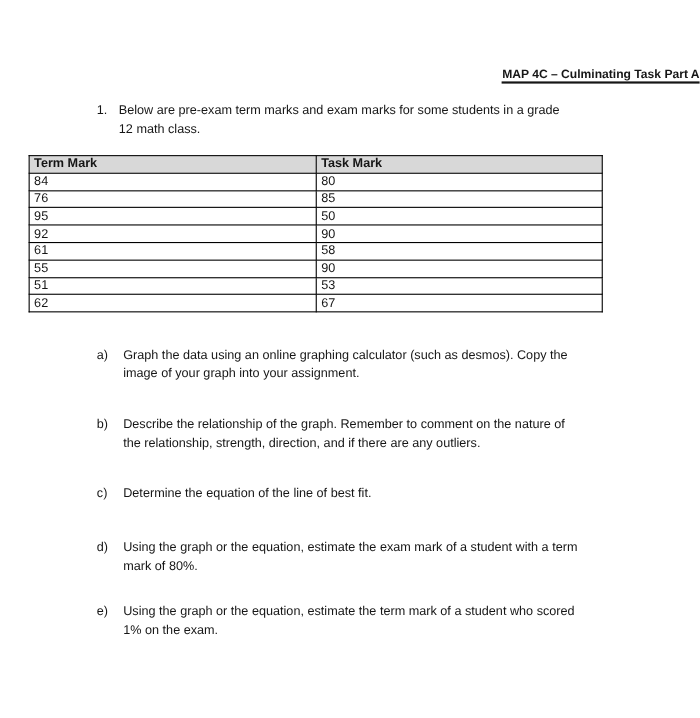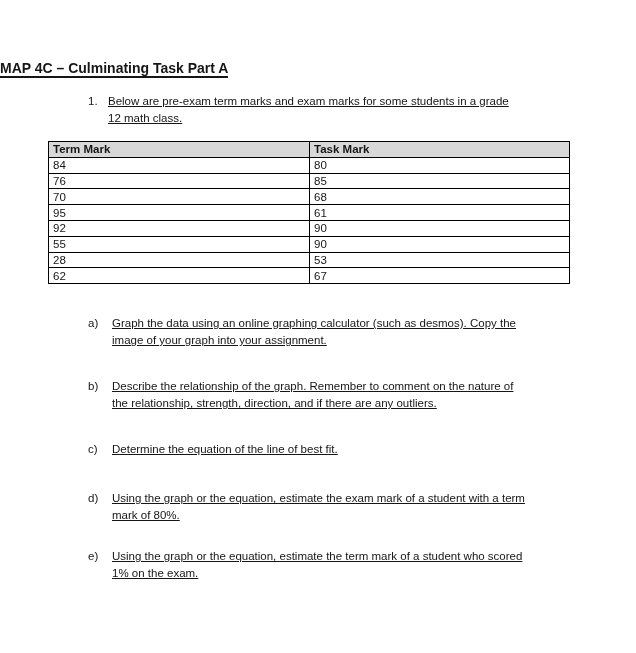--- a/index.html
+++ b/index.html
@@ -15,47 +15,46 @@
     color: #161616;
   }
   .page {
     position: relative;
     width: 636px;
     height: 653px;
     background: #ffffff;
   }
   .doc-title {
     padding-top: 60px;
-    text-align: left;
-    font-size: 14px;
+    text-align: right;
+    font-size: 11px;
     font-weight: bold;
     line-height: 16px;
   }
   .doc-title .underline {
     border-bottom: 2px solid #161616;
     padding-bottom: 0px;
   }
   .question-1 {
     display: flex;
     margin: 17px 30px 0 88px;
     font-size: 11.5px;
     line-height: 17px;
   }
   .question-1 .q-num {
     flex: none;
     width: 20px;
   }
   .q-text {
     white-space: pre;
-    text-decoration: underline;
   }
   table.marks {
     border-collapse: collapse;
     table-layout: fixed;
-    margin: 14px 0 0 48px;
+    margin: 14px 0 0 26px;
     width: 521px;
     border: 1.5px solid #000;
   }
   table.marks th, table.marks td {
     border: 1px solid #000;
     height: 14.8px;
     padding: 0 0 0 4px;
     font-size: 11.5px;
     line-height: 14px;
     text-align: left;
@@ -114,37 +113,37 @@
     <tbody>
       <tr>
         <td>84</td>
         <td>80</td>
       </tr>
       <tr>
         <td>76</td>
         <td>85</td>
       </tr>
       <tr>
-        <td>70</td>
-        <td>68</td>
-      </tr>
-      <tr>
         <td>95</td>
-        <td>61</td>
+        <td>50</td>
       </tr>
       <tr>
         <td>92</td>
         <td>90</td>
       </tr>
       <tr>
+        <td>61</td>
+        <td>58</td>
+      </tr>
+      <tr>
         <td>55</td>
         <td>90</td>
       </tr>
       <tr>
-        <td>28</td>
+        <td>51</td>
         <td>53</td>
       </tr>
       <tr>
         <td>62</td>
         <td>67</td>
       </tr>
     </tbody>
   </table>
 
   <div class="subq subq-a">

